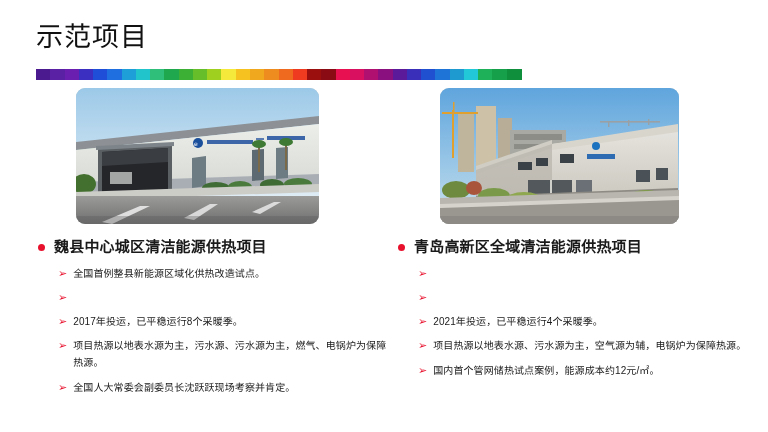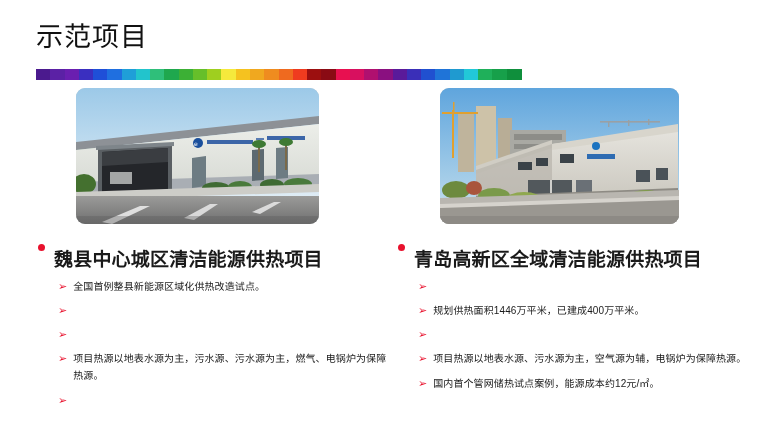--- a/index.html
+++ b/index.html
@@ -70,26 +70,25 @@
   }
   .proj-heading .dot {
     flex: 0 0 auto;
     width: 7px;
     height: 7px;
     border-radius: 50%;
     background: #e8112d;
     margin: 6px 9px 0 2px;
   }
   .proj-heading .htext {
-    font-size: 19px;
+    font-size: 15px;
     line-height: 18px;
     font-weight: bold;
     color: #1a1a1a;
     letter-spacing: 0.2px;
-    margin-top: 13px;
   }
 
   .bullet-list {
     list-style: none;
     margin: 0;
     padding: 0 0 0 22px;
   }
   .bullet-item {
     display: flex;
     align-items: flex-start;
@@ -299,46 +298,48 @@
     <ul class="bullet-list">
       <li class="bullet-item">
         <span class="arrow">➢</span>
         <span class="btext">全国首例整县新能源区域化供热改造试点。</span>
       </li>
       <li class="bullet-item">
         <span class="arrow">➢</span>
       </li>
       <li class="bullet-item">
         <span class="arrow">➢</span>
+        <span class="btext">2017年投运，已平稳运行8个采暖季。</span>
       </li>
       <li class="bullet-item tall">
         <span class="arrow">➢</span>
         <span class="btext">项目热源以地表水源为主，污水源、污水源为主，燃气、电锅炉为保障热源。</span>
       </li>
       <li class="bullet-item">
         <span class="arrow">➢</span>
+        <span class="btext">全国人大常委会副委员长沈跃跃现场考察并肯定。</span>
       </li>
     </ul>
   </div>
 
   <div class="column" id="column-right">
     <div class="proj-heading">
       <span class="dot"></span>
       <span class="htext">青岛高新区全域清洁能源供热项目</span>
     </div>
     <ul class="bullet-list">
       <li class="bullet-item">
         <span class="arrow">➢</span>
       </li>
       <li class="bullet-item">
         <span class="arrow">➢</span>
-        <span class="btext">规划供热面积1446万平米，已建成400万平米。</span>
-      </li>
-      <li class="bullet-item">
-        <span class="arrow">➢</span>
+      </li>
+      <li class="bullet-item">
+        <span class="arrow">➢</span>
+        <span class="btext">2021年投运，已平稳运行4个采暖季。</span>
       </li>
       <li class="bullet-item tall">
         <span class="arrow">➢</span>
         <span class="btext">项目热源以地表水源、污水源为主，空气源为辅，电锅炉为保障热源。</span>
       </li>
       <li class="bullet-item">
         <span class="arrow">➢</span>
         <span class="btext">国内首个管网储热试点案例，能源成本约12元/㎡。</span>
       </li>
     </ul>

